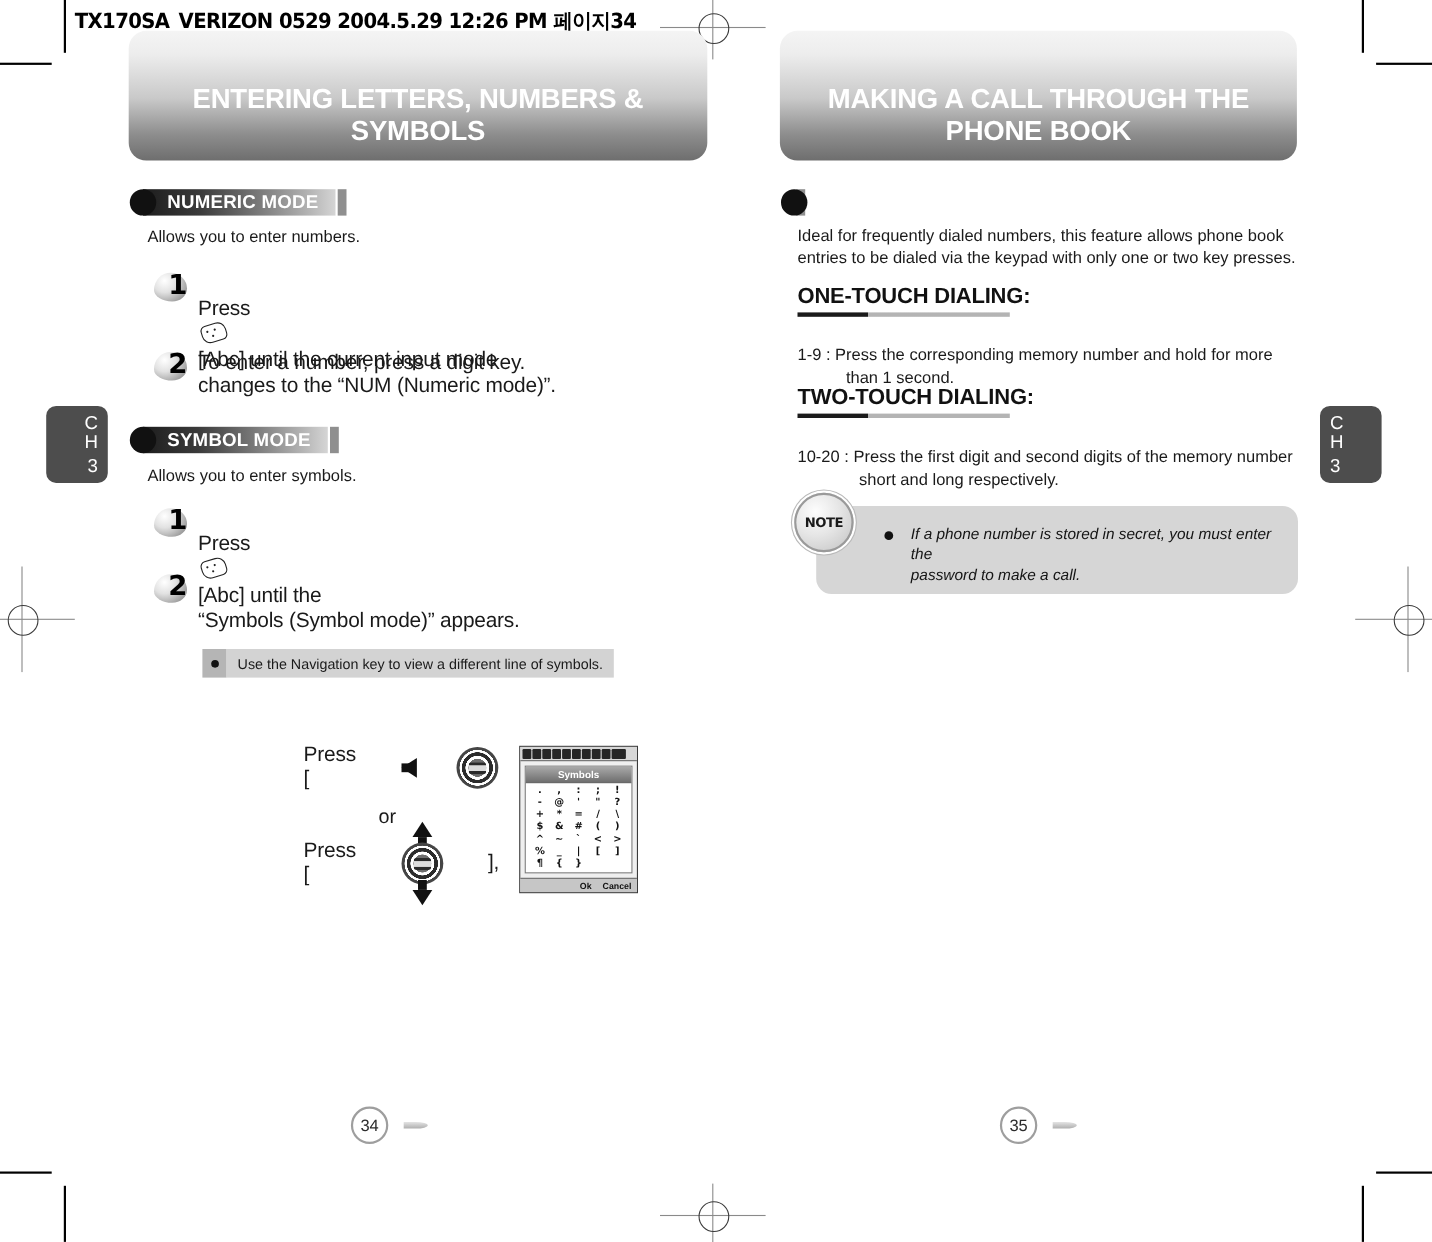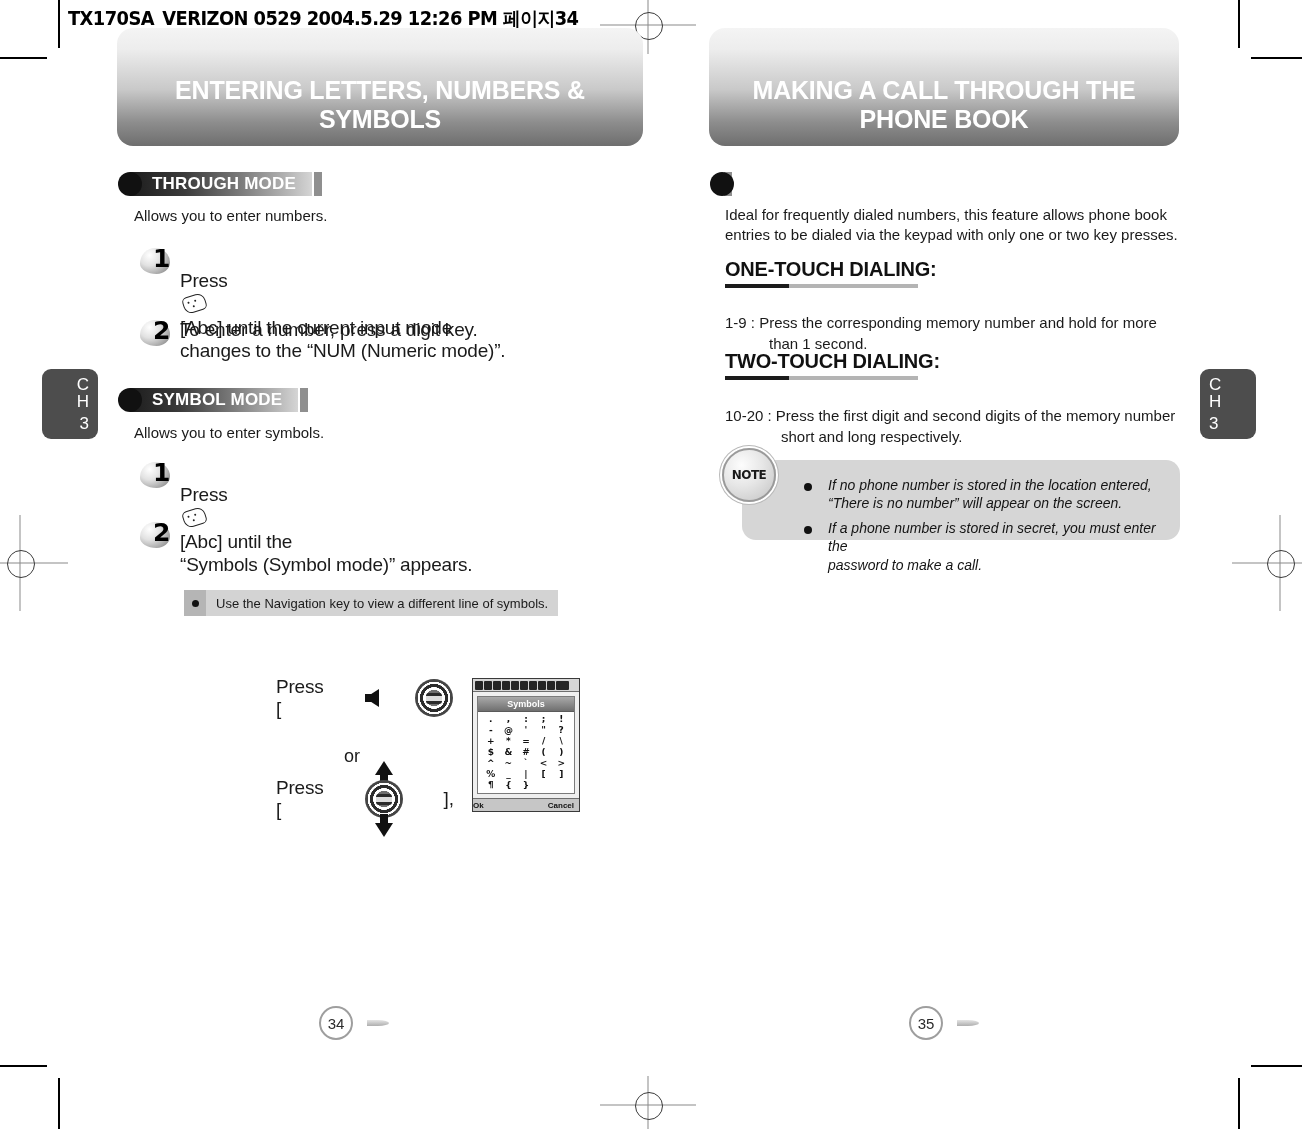--- a/index.html
+++ b/index.html
@@ -483,21 +483,21 @@
     line-height: 11px;
     font-family: "DejaVu Sans", sans-serif;
     font-weight: bold;
   }
   .phone-soft {
     height: 13px;
     background: #c6c6c6;
     border-top: 1px solid #6e6e6e;
     display: flex;
     align-items: center;
-    justify-content: space-between;
+    justify-content: flex-end;
     gap: 10px;
     padding-right: 5px;
     font-size: 8px;
     font-weight: bold;
     color: #111;
     box-sizing: border-box;
   }
 
   
   .pagenum {
@@ -573,21 +573,21 @@
 </div>
 
 <div class="ch-tab left" style="left:42px; top:369px;">
   <div class="ch-letters" style="white-space:pre-line;">C
 H</div>
   <div class="ch-number">3</div>
 </div>
 
 <div class="sec-head" style="left:118px; top:171px;">
   <div class="sec-bullet"></div>
-  <div class="sec-bar">THROUGH MODE</div>
+  <div class="sec-bar">NUMERIC MODE</div>
   <div class="sec-tail"></div>
 </div>
 <div class="intro" style="left:134px; top:206px; width:420px;">Allows you to enter numbers.</div>
 
 <div class="step" style="left:140px; top:244px; width:430px;">
   <div class="step-num">
     <div class="blob"></div>
     <div class="digit">1</div>
   </div>
   <div class="step-text">
@@ -641,21 +641,21 @@
 </div>
 
 <div class="navblock" style="left:276px; top:676px; width:170px;">
   <div class="nav-line">
     <span style="margin-right:6px;">Press [</span>
     <span class="arrow left"></span>
     <span class="navkey"></span>
     <span class="arrow right"></span>
     <span style="margin-left:8px;">],</span>
   </div>
-  <div class="or-text" style="margin-top:26px; margin-left:-18px;">or</div>
+  <div class="or-text" style="margin-top:12px; margin-left:-18px;">or</div>
   <div class="nav-line" style="margin-top:-6px;">
     <span style="margin-right:6px;">Press [</span>
     <span style="display:flex; flex-direction:column; align-items:center; width:60px;">
       <span class="arrow up"></span>
       <span class="navkey" style="margin:5px 0;"></span>
       <span class="arrow down"></span>
     </span>
     <span style="margin-left:6px;">],</span>
   </div>
 </div>
@@ -757,25 +757,20 @@
 </div>
 <div class="dial-desc" style="left:725px; top:386px; width:470px;">
   <span>10-20 : Press the first digit and second digits of the memory number</span>
   <span class="ind" style="padding-left:56px;">short and long respectively.</span>
 </div>
 
 <div class="note-box" style="left:742px; top:460px; width:438px; height:80px;">
   <div class="note-list">
     <div class="note-item">
       <div class="nb"></div>
-      <div class="nt">If no phone number is stored in the location entered,
-“There is no number” will appear on the screen.</div>
-    </div>
-    <div class="note-item">
-      <div class="nb"></div>
       <div class="nt">If a phone number is stored in secret, you must enter the
 password to make a call.</div>
     </div>
   </div>
 </div>
 <div class="note-badge" style="left:722px; top:448px;">
   <span class="note-word">NOTE</span>
 </div>
 
 <div class="pagenum" style="left:909px; top:1006px;">

